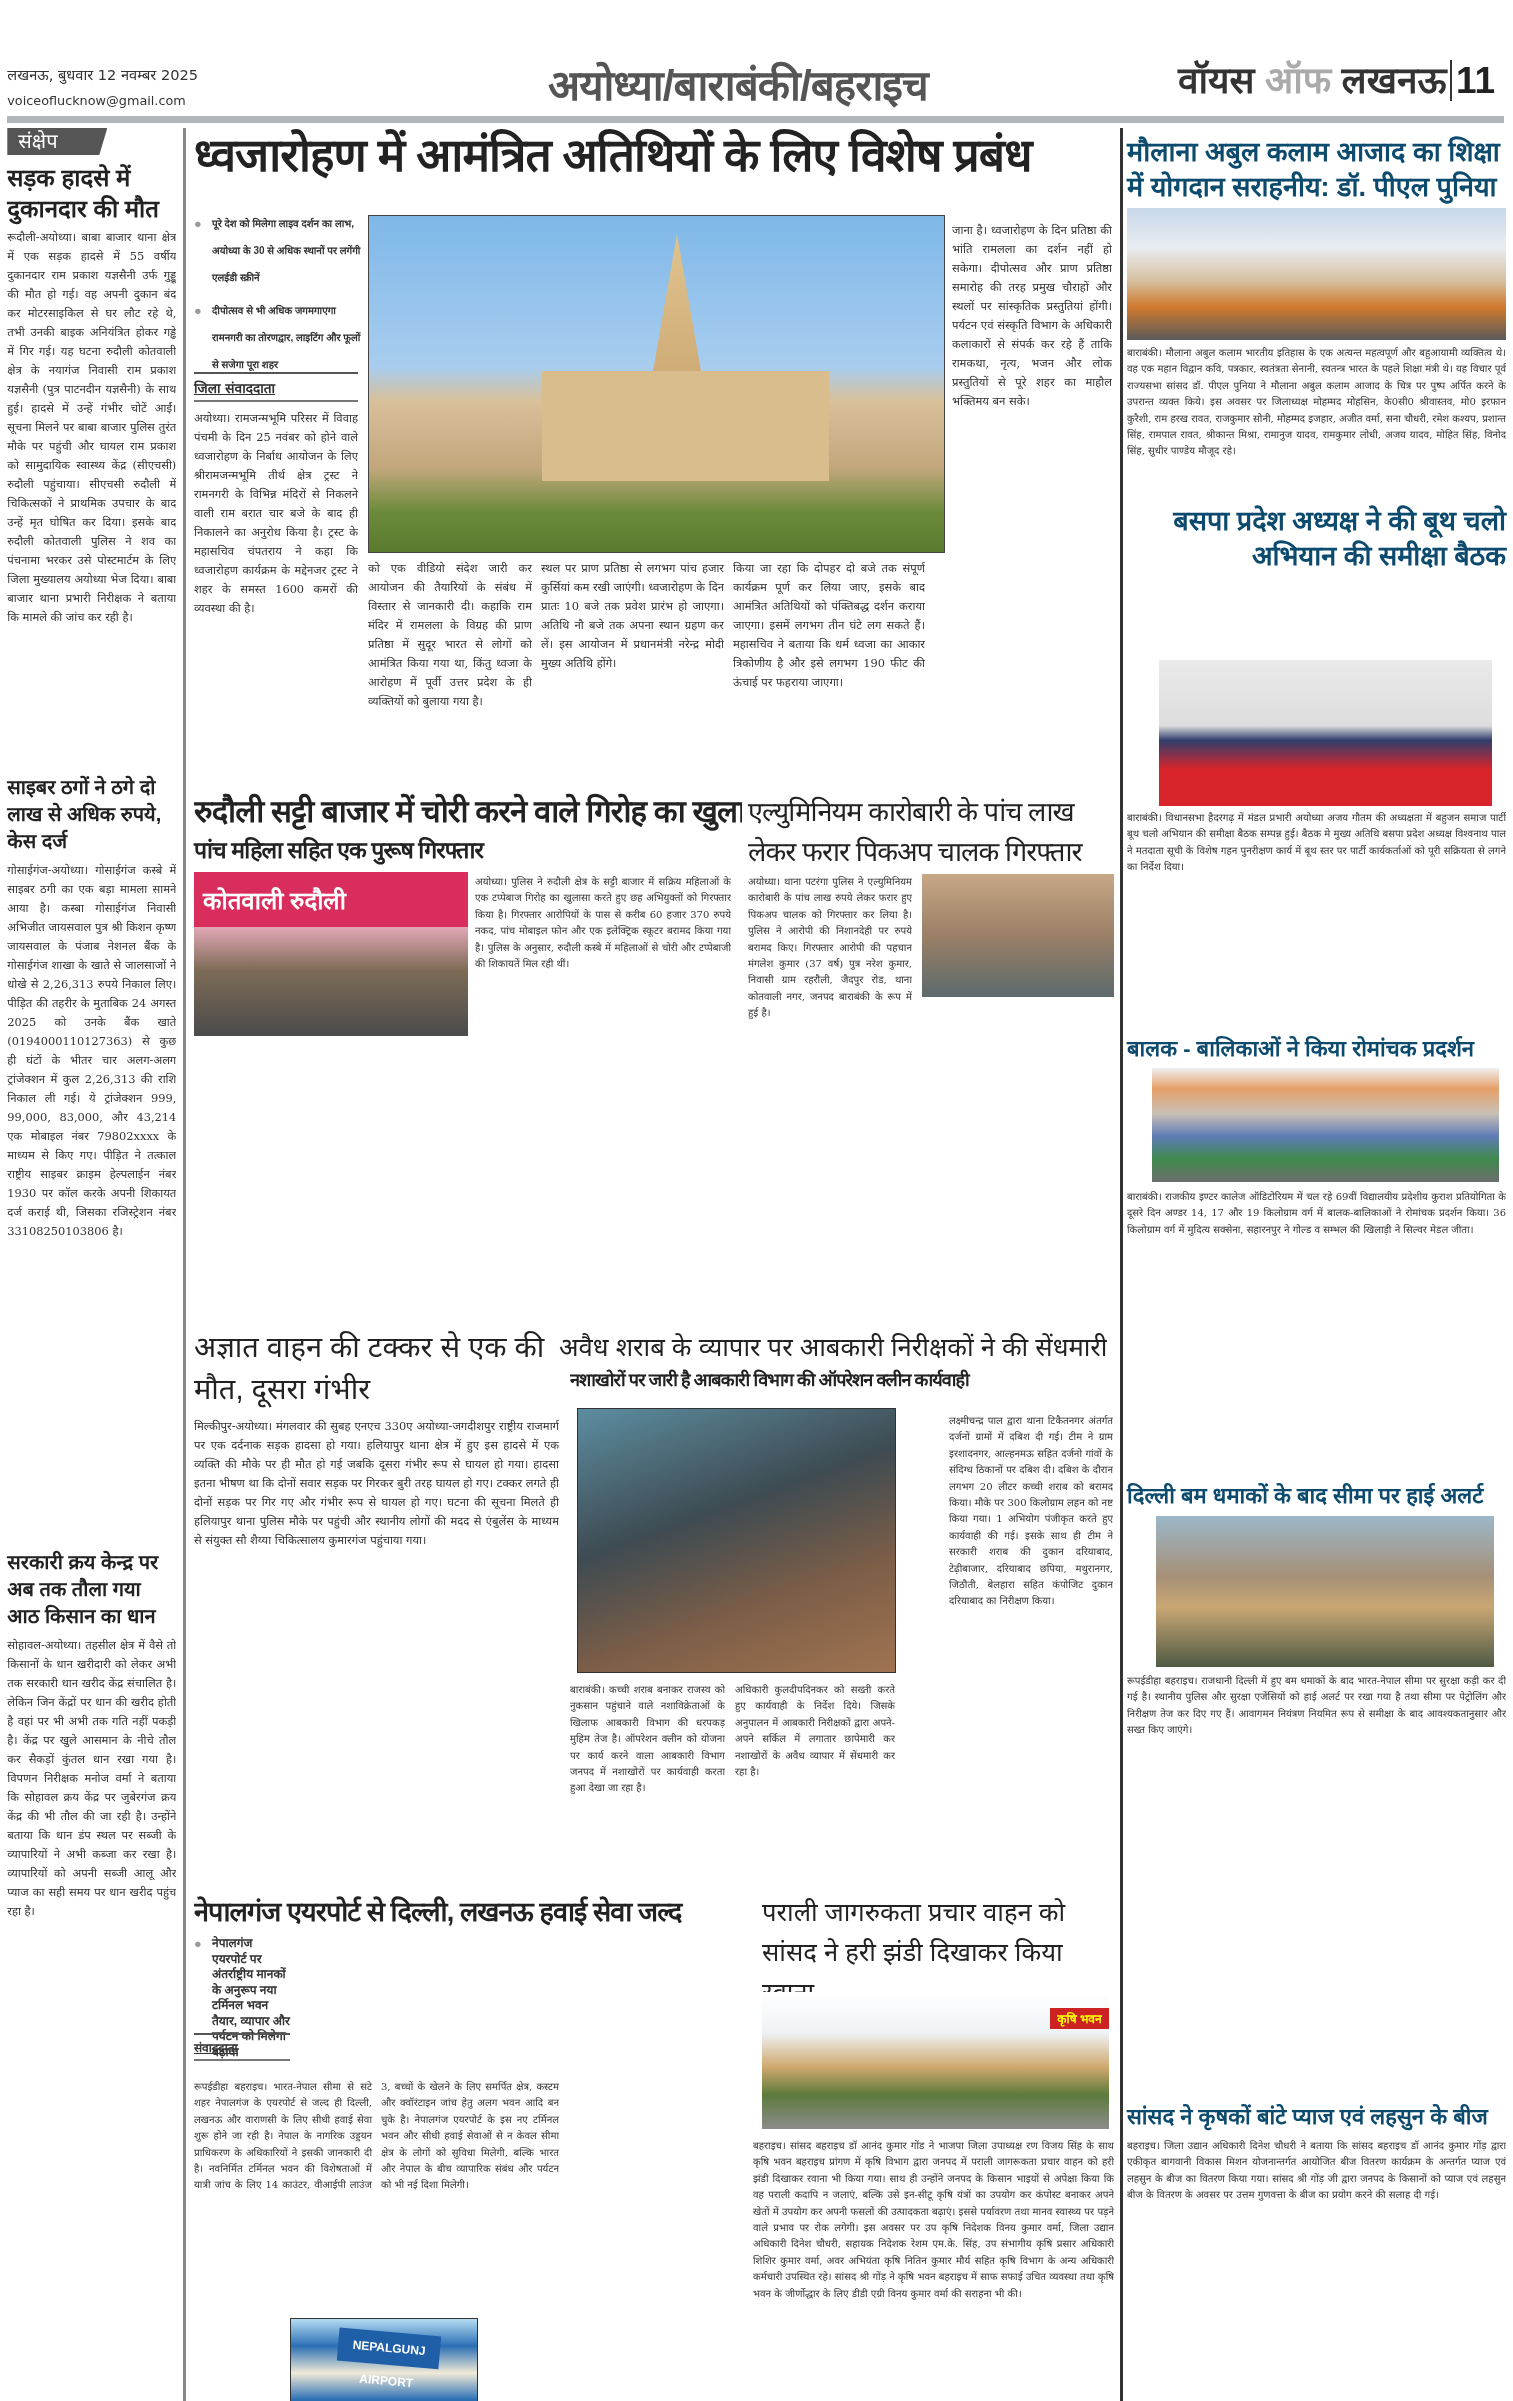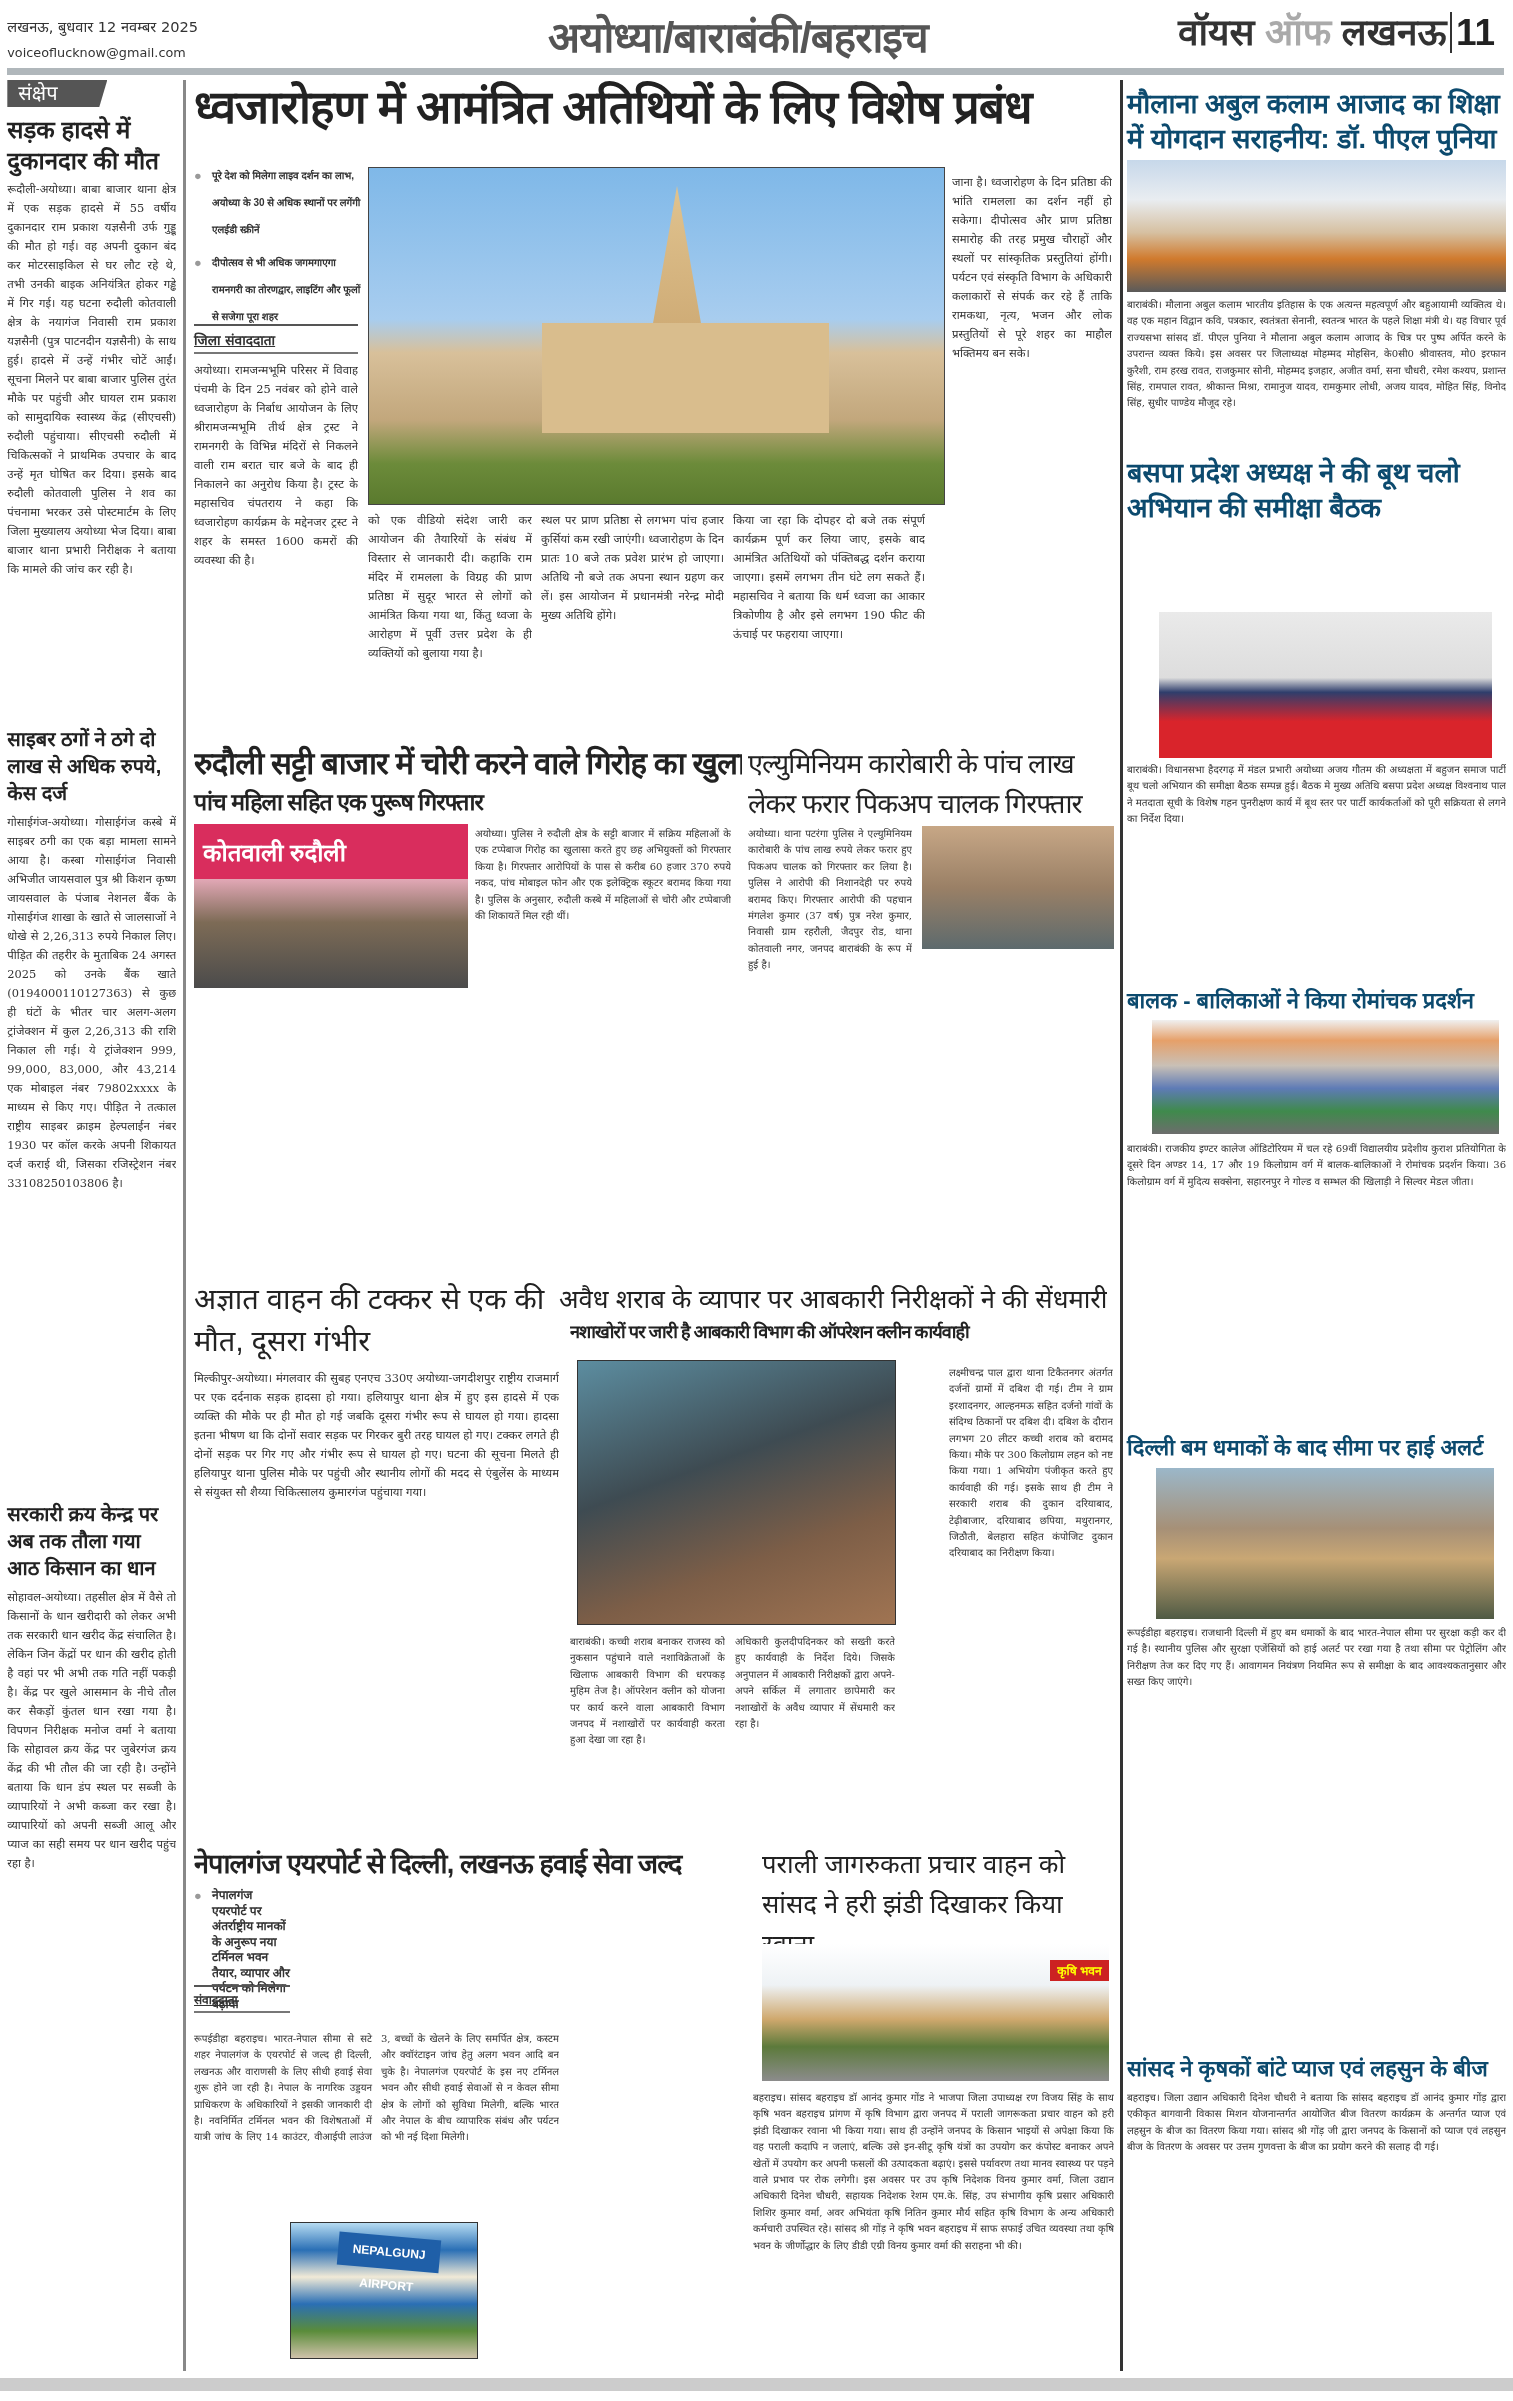--- a/index.html
+++ b/index.html
@@ -1,17 +1,17 @@
 <!DOCTYPE html>
 <html style="font-size:14.6px"><head>
 <meta charset="utf-8">
 <style>
   * { box-sizing: border-box; margin: 0; padding: 0; }
   body { width: 1513px; height: 2401px; background: #fff; font-family: "DejaVu Sans", sans-serif; color: #222; overflow: hidden; position: relative; }
-  .abs { position: absolute; }
+  .abs { position: absolute; margin-top: 48px; }
   .masthead-left { left: 7.3px; top: 16.4px; font-size: 13.7px; color: #333; }
   .masthead-left .date { font-size: 14.6px; margin-bottom: 9px; }
   .masthead-left .email { font-size: 12.8px; }
   .section-title { left: 548px; top: 7.3px; font-family: "Liberation Sans", sans-serif; font-weight: bold; font-size: 42px; color: #555; letter-spacing: -0.9px; }
   .brand { right: 18px; top: 5px; font-weight: bold; font-size: 37px; font-family: "Liberation Sans", sans-serif; }
   .brand .b1 { color: #333; }
   .brand .b2 { color: #aaa; }
   .brand .b3 { color: #333; }
   .brand .sep { border-left: 2.7px solid #333; margin: 0 3.7px; }
   .top-rule { left: 7.3px; top: 68px; width: 1497px; height: 7.3px; background: #b0b7bb; }
@@ -130,21 +130,21 @@
 <div class="abs" style="left:762px; top:1844px; width:351px; font-size:25.6px; line-height:40px; font-family:'Liberation Sans',sans-serif; color:#222;">पराली जागरुकता प्रचार वाहन को सांसद ने हरी झंडी दिखाकर किया रवाना</div>
 <div class="abs photo photo-flag" style="left:762px; top:1944px; width:347px; height:137px;">
   <div style="display:inline-block; margin:16.4px 0 0 33px; background:#c22; color:#ff0; font-weight:bold; font-size:12px; padding:1.8px 7.3px; font-family:'Liberation Sans',sans-serif;">कृषि भवन</div>
 </div>
 <div class="abs body-text sm" style="left:753px; top:2090px; width:361px; height:283px; overflow:hidden;">बहराइच। सांसद बहराइच डॉ आनंद कुमार गोंड ने भाजपा जिला उपाध्यक्ष रण विजय सिंह के साथ कृषि भवन बहराइच प्रांगण में कृषि विभाग द्वारा जनपद में पराली जागरूकता प्रचार वाहन को हरी झंडी दिखाकर रवाना भी किया गया। साथ ही उन्होंने जनपद के किसान भाइयों से अपेक्षा किया कि वह पराली कदापि न जलाएं, बल्कि उसे इन-सीटू कृषि यंत्रों का उपयोग कर कंपोस्ट बनाकर अपने खेतों में उपयोग कर अपनी फसलों की उत्पादकता बढ़ाएं। इससे पर्यावरण तथा मानव स्वास्थ्य पर पड़ने वाले प्रभाव पर रोक लगेगी। इस अवसर पर उप कृषि निदेशक विनय कुमार वर्मा, जिला उद्यान अधिकारी दिनेश चौधरी, सहायक निदेशक रेशम एम.के. सिंह, उप संभागीय कृषि प्रसार अधिकारी शिशिर कुमार वर्मा, अवर अभियंता कृषि नितिन कुमार मौर्य सहित कृषि विभाग के अन्य अधिकारी कर्मचारी उपस्थित रहे। सांसद श्री गोंड़ ने कृषि भवन बहराइच में साफ सफाई उचित व्यवस्था तथा कृषि भवन के जीर्णोद्धार के लिए डीडी एग्री विनय कुमार वर्मा की सराहना भी की।</div>
 
 <div class="abs right-head" style="left:1127px; top:87px; width:379px;">मौलाना अबुल कलाम आजाद का शिक्षा में योगदान सराहनीय: डॉ. पीएल पुनिया</div>
 <div class="abs photo photo-group" style="left:1127px; top:160px; width:379px; height:132px;"></div>
 <div class="abs body-text sm" style="left:1127px; top:297px; width:379px; height:160px; overflow:hidden;">बाराबंकी। मौलाना अबुल कलाम भारतीय इतिहास के एक अत्यन्त महत्वपूर्ण और बहुआयामी व्यक्तित्व थे। वह एक महान विद्वान कवि, पत्रकार, स्वतंत्रता सेनानी, स्वतन्त्र भारत के पहले शिक्षा मंत्री थे। यह विचार पूर्व राज्यसभा सांसद डॉ. पीएल पुनिया ने मौलाना अबुल कलाम आजाद के चित्र पर पुष्प अर्पित करने के उपरान्त व्यक्त किये। इस अवसर पर जिलाध्यक्ष मोहम्मद मोहसिन, के0सी0 श्रीवास्तव, मो0 इरफान कुरैशी, राम हरख रावत, राजकुमार सोनी, मोहम्मद इजहार, अजीत वर्मा, सना चौधरी, रमेश कश्यप, प्रशान्त सिंह, रामपाल रावत, श्रीकान्त मिश्रा, रामानुज यादव, रामकुमार लोधी, अजय यादव, मोहित सिंह, विनोद सिंह, सुधीर पाण्डेय मौजूद रहे।</div>
 
-<div class="abs right-head" style="left:1127px; top:456px; width:379px;">बसपा प्रदेश अध्यक्ष ने की बूथ चलो अभियान की समीक्षा बैठक</div>
+<div class="abs right-head" style="left:1127px; top:456px; width:379px;text-align:right;">बसपा प्रदेश अध्यक्ष ने की बूथ चलो अभियान की समीक्षा बैठक</div>
 <div class="abs photo photo-meeting" style="left:1159px; top:612px; width:333px; height:146px;"></div>
 <div class="abs body-text sm" style="left:1127px; top:762px; width:379px; height:219px; overflow:hidden;">बाराबंकी। विधानसभा हैदरगढ़ में मंडल प्रभारी अयोध्या अजय गौतम की अध्यक्षता में बहुजन समाज पार्टी बूथ चलो अभियान की समीक्षा बैठक सम्पन्न हुई। बैठक मे मुख्य अतिथि बसपा प्रदेश अध्यक्ष विश्वनाथ पाल ने मतदाता सूची के विशेष गहन पुनरीक्षण कार्य में बूथ स्तर पर पार्टी कार्यकर्ताओं को पूरी सक्रियता से लगने का निर्देश दिया।</div>
 
 <div class="abs right-head" style="left:1127px; top:986px; width:379px; font-size:22px; line-height:29px;">बालक - बालिकाओं ने किया रोमांचक प्रदर्शन</div>
 <div class="abs photo photo-sport" style="left:1152px; top:1020px; width:347px; height:114px;"></div>
 <div class="abs body-text sm" style="left:1127px; top:1141px; width:379px; height:292px; overflow:hidden;">बाराबंकी। राजकीय इण्टर कालेज ऑडिटोरियम में चल रहे 69वीं विद्यालयीय प्रदेशीय कुराश प्रतियोगिता के दूसरे दिन अण्डर 14, 17 और 19 किलोग्राम वर्ग में बालक-बालिकाओं ने रोमांचक प्रदर्शन किया। 36 किलोग्राम वर्ग में मुदित्य सक्सेना, सहारनपुर ने गोल्ड व सम्भल की खिलाड़ी ने सिल्वर मेडल जीता।</div>
 
 <div class="abs right-head" style="left:1127px; top:1433px; width:379px; font-size:22px; line-height:29px;">दिल्ली बम धमाकों के बाद सीमा पर हाई अलर्ट</div>
 <div class="abs photo photo-crowd" style="left:1156px; top:1468px; width:338px; height:151px;"></div>
 <div class="abs body-text sm" style="left:1127px; top:1625px; width:379px; height:429px; overflow:hidden;">रूपईडीहा बहराइच। राजधानी दिल्ली में हुए बम धमाकों के बाद भारत-नेपाल सीमा पर सुरक्षा कड़ी कर दी गई है। स्थानीय पुलिस और सुरक्षा एजेंसियों को हाई अलर्ट पर रखा गया है तथा सीमा पर पेट्रोलिंग और निरीक्षण तेज कर दिए गए हैं। आवागमन नियंत्रण नियमित रूप से समीक्षा के बाद आवश्यकतानुसार और सख्त किए जाएंगे।</div>

